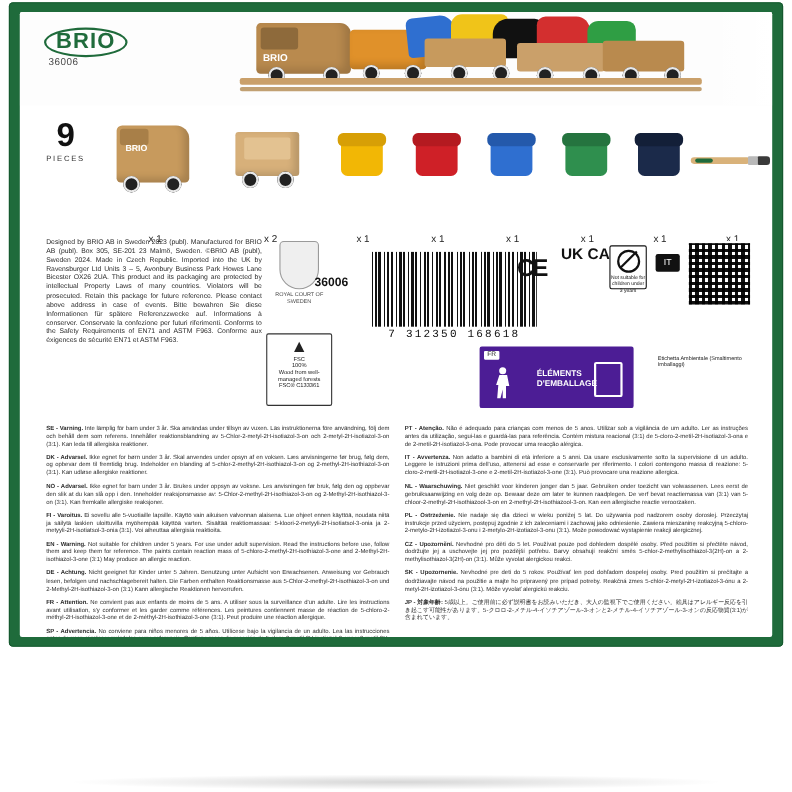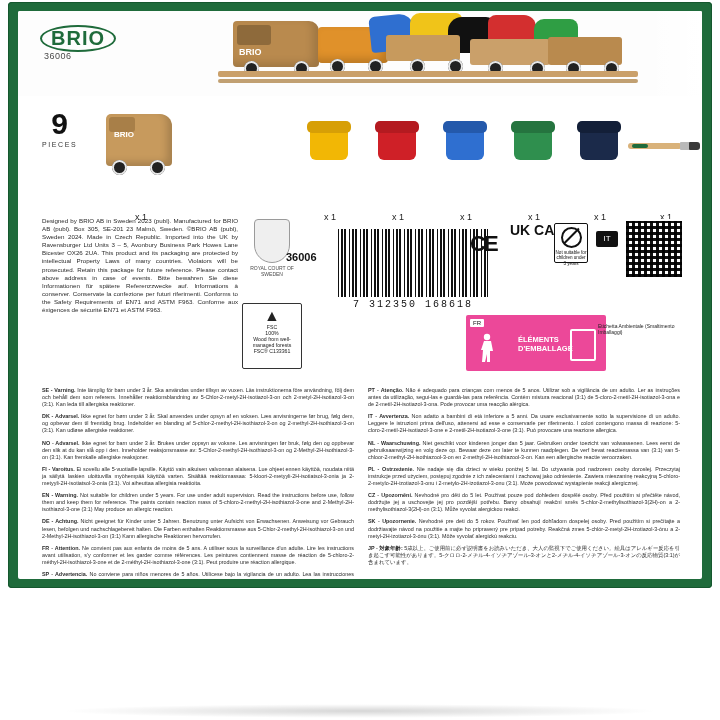--- a/index.html
+++ b/index.html
@@ -137,21 +137,21 @@
   .agewarn{position:absolute;left:536px;top:12px;width:34px;height:40px;border:1px solid #111;border-radius:2px;text-align:center;font-size:4.6px;line-height:5.4px;color:#111;padding-top:2px;box-sizing:border-box;}
   .agewarn .circle{width:17px;height:17px;border:2px solid #111;border-radius:50%;margin:1px auto 2px auto;position:relative;}
   .agewarn .circle:after{content:"";position:absolute;left:-2px;top:6px;width:21px;height:2px;background:#111;transform:rotate(-45deg);}
   .itbadge{position:absolute;left:578px;top:20px;width:22px;height:16px;background:#111;color:#fff;font-size:8px;text-align:center;line-height:16px;border-radius:2px;}
   .qr{position:absolute;left:606px;top:8px;width:56px;height:56px;
     background:
       repeating-linear-gradient(90deg,#111 0 3px,#fff 3px 6px),
       repeating-linear-gradient(0deg,#111 0 3px,#fff 3px 6px);
     background-blend-mode:multiply;border:2px solid #fff;}
   .recycle-black{
-    position:absolute;left:448px;top:104px;width:140px;height:56px;background:#ec4899;border-radius:2px;
+    position:absolute;left:418px;top:104px;width:140px;height:56px;background:#4c1d95;border-radius:2px;
     color:#fff;
   }
   .recycle-black .fr{position:absolute;left:4px;top:4px;background:#fff;color:#111;font-size:6px;padding:1px 3px;border-radius:1px;}
   .recycle-black .label{position:absolute;left:52px;top:20px;font-size:7.5px;line-height:9px;font-weight:bold;}
   .recycle-black .person{position:absolute;left:10px;top:18px;width:26px;height:30px;}
   .recycle-black .bin{position:absolute;right:10px;top:14px;width:22px;height:28px;border:2px solid #fff;border-radius:2px;}
   .eco-note{position:absolute;left:580px;top:112px;width:92px;font-size:5px;line-height:6px;color:#222;}
   
   .warn{
     position:absolute;left:0;top:372px;width:100%;bottom:0;
@@ -217,20 +217,28 @@
         <div class="item" style="left:88px;top:18px;width:70px;">
           <div class="engine-img">
             <div class="cabin"></div>
             <div class="lbl">BRIO</div>
           </div>
           <div class="wheel" style="left:6px;top:46px"></div>
           <div class="wheel" style="left:44px;top:46px"></div>
           <div class="qty">x 1</div>
         </div>
 
+        <div class="item" style="left:196px;top:24px;width:64px;">
+          <div class="wagon-img">
+            <div class="blk"></div>
+          </div>
+          <div class="wheel" style="left:6px;top:36px"></div>
+          <div class="wheel" style="left:38px;top:36px"></div>
+          <div class="qty" style="top:68px">x 2</div>
+        </div>
 
         <div class="item" style="left:292px;top:30px;width:40px;">
           <div class="pot" style="background:#f2b705">
             <div class="lid" style="background:#d79f06"></div>
           </div>
           <div class="qty" style="top:62px">x 1</div>
         </div>
 
         <div class="item" style="left:360px;top:30px;width:40px;">
           <div class="pot" style="background:#cf2027">

